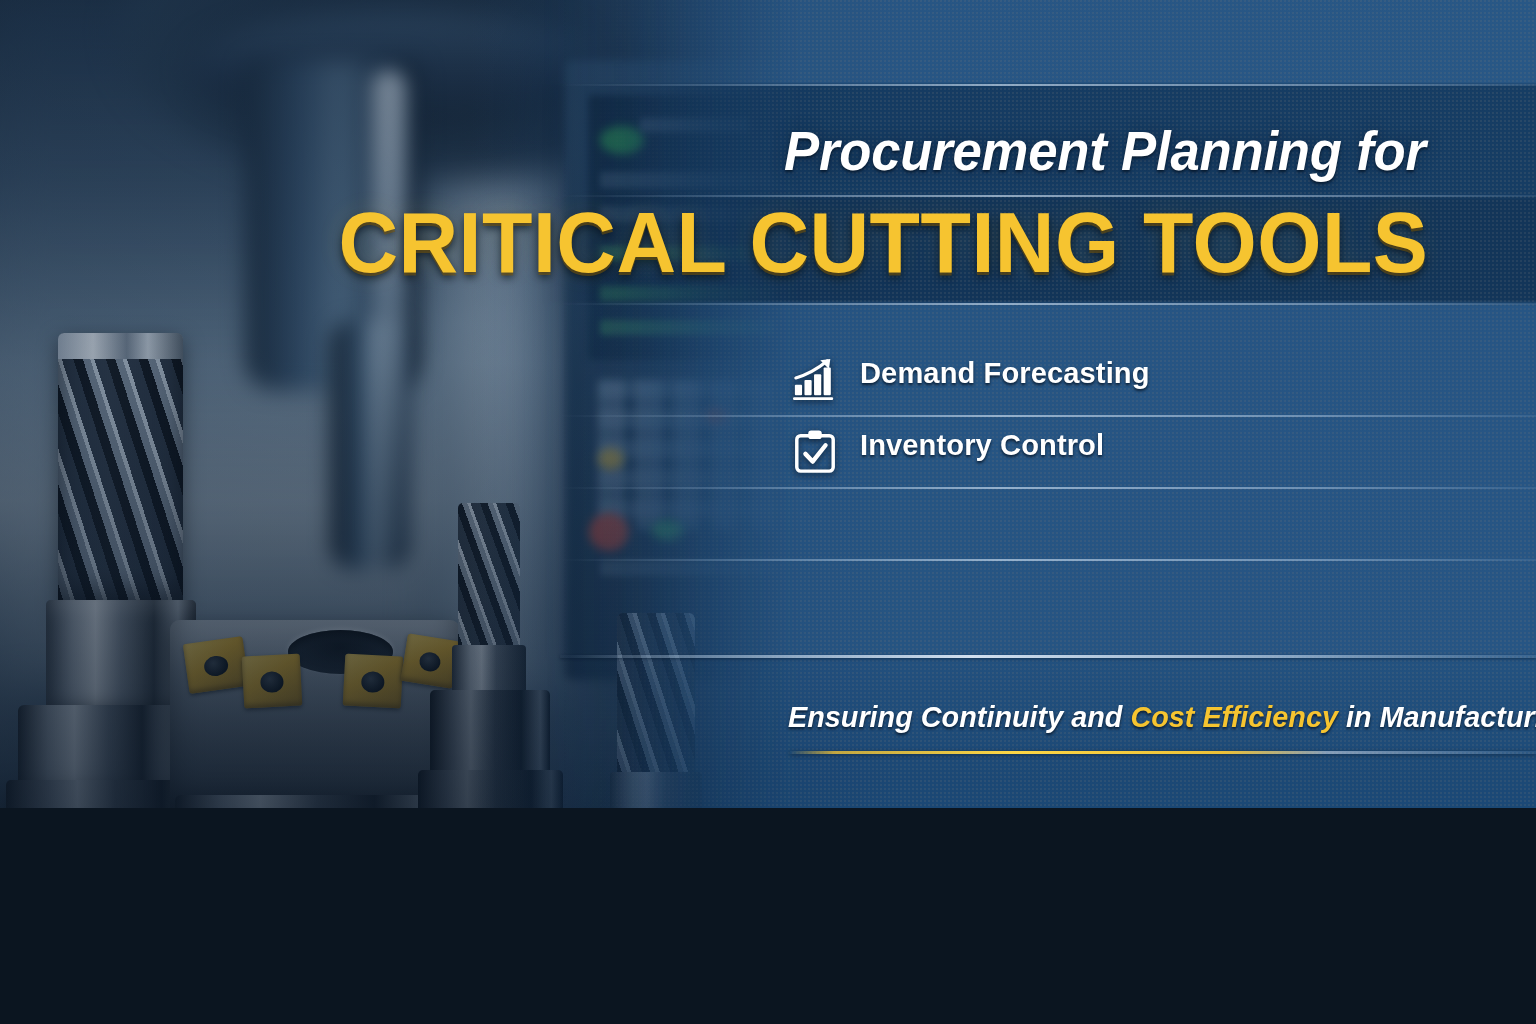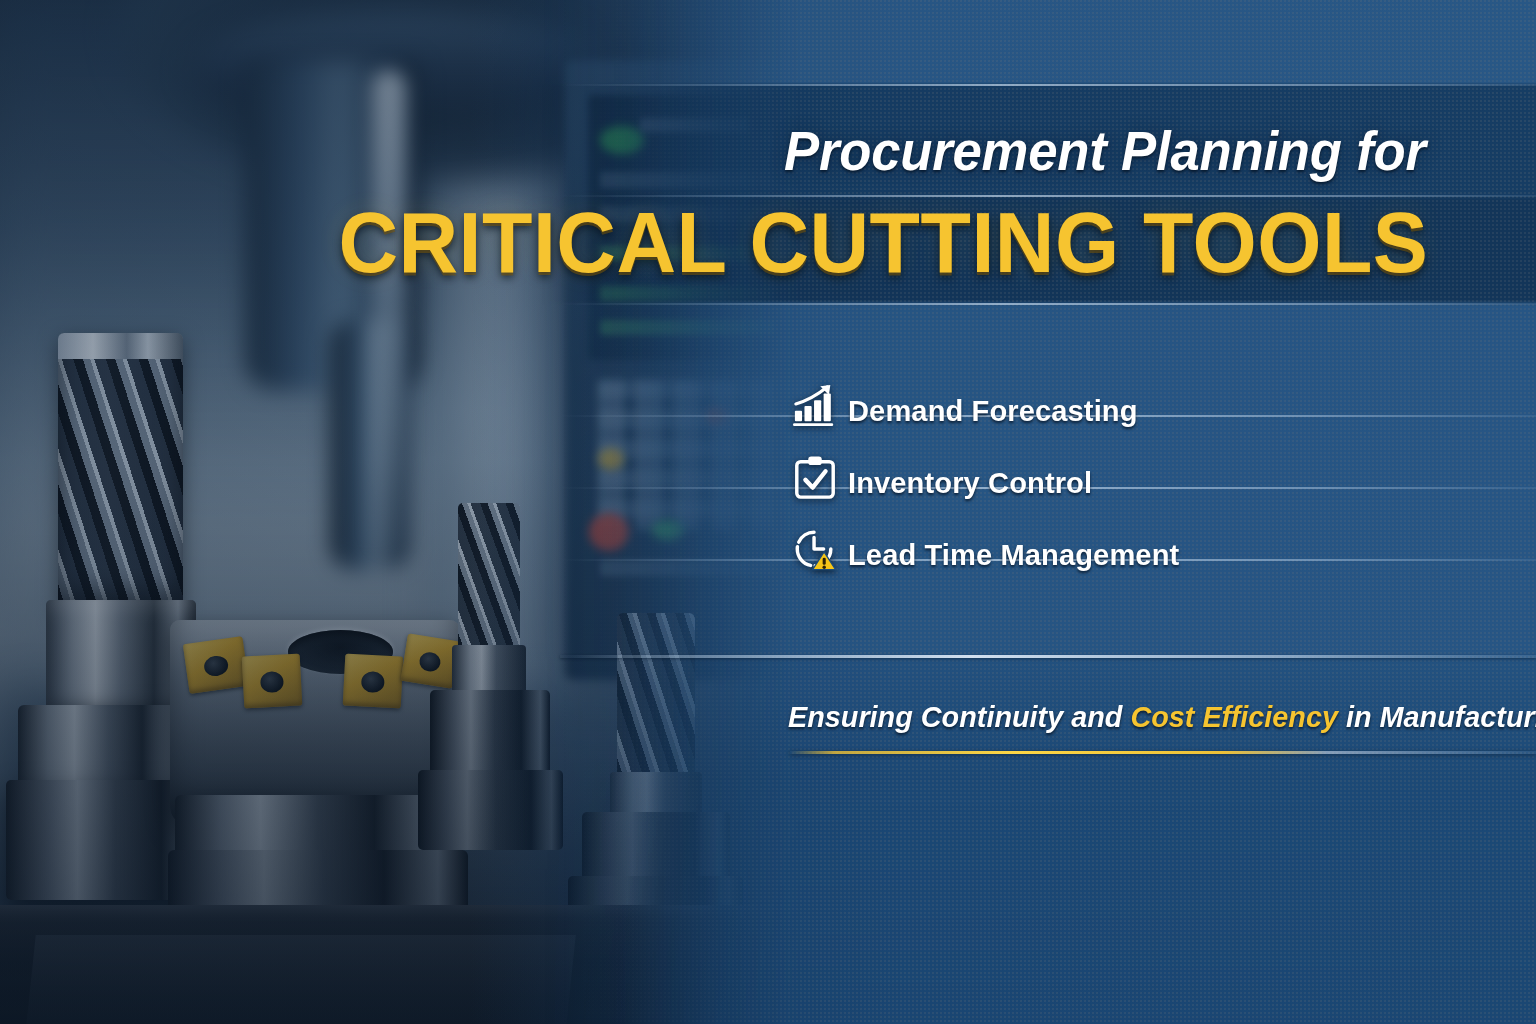--- a/index.html
+++ b/index.html
@@ -8,21 +8,21 @@
     padding: 0;
     background: #0b1520;
   }
   body {
     font-family: "Liberation Sans", sans-serif;
   }
 
   #banner {
     position: relative;
     width: 1536px;
-    height: 1024px;
+    height: 808px;
     overflow: hidden;
     background: #16364f;
   }
 
   
   .photo {
     position: absolute;
     inset: 0;
     overflow: hidden;
   }
@@ -393,22 +393,22 @@
   .feature-list {
     position: absolute;
     left: 792px;
     top: 356px;
     width: 640px;
   }
   .feature {
     position: relative;
     height: 72px;
     display: flex;
-    align-items: flex-end;
-    gap: 10px;
+    align-items: flex-start;
+    gap: 22px;
   }
   .f-icon {
     width: 46px;
     height: 46px;
     flex: 0 0 46px;
     display: block;
     filter: drop-shadow(0 2px 3px rgba(4,18,34,.75));
   }
   .f-label {
     font-size: 30px;
@@ -563,31 +563,20 @@
 
       <div class="feature">
         <svg class="f-icon" viewBox="0 0 48 48">
           <rect x="5" y="8" width="38" height="37" rx="4" fill="none" stroke="#fff" stroke-width="3.6"></rect>
           <rect x="17" y="2.5" width="14" height="9" rx="3" fill="#fff"></rect>
           <path d="M14 27 L21.5 35 L35 18" stroke="#fff" stroke-width="4.6" fill="none" stroke-linecap="round" stroke-linejoin="round"></path>
         </svg>
         <span class="f-label">Inventory Control</span>
       </div>
 
-      <div class="feature">
-        <svg class="f-icon" viewBox="0 0 48 48">
-          <path d="M40.5 24 A17.5 17.5 0 1 1 23 6.5" fill="none" stroke="#fff" stroke-width="3.6" stroke-linecap="round" stroke-dasharray="26 5"></path>
-          <circle cx="23" cy="24" r="17.5" fill="none" stroke="#fff" stroke-width="3.6" stroke-dasharray="4 6" opacity="0"></circle>
-          <path d="M23 12 L23 24 L33 24" stroke="#fff" stroke-width="3.6" fill="none" stroke-linecap="round" stroke-linejoin="round"></path>
-          <path d="M33.5 27 L45.5 45.5 L21.5 45.5 Z" fill="#f5c518" stroke="#1d4c7a" stroke-width="1.4"></path>
-          <rect x="32" y="33" width="3.2" height="7.5" rx="1.4" fill="#2b2205"></rect>
-          <circle cx="33.6" cy="43" r="1.8" fill="#2b2205"></circle>
-        </svg>
-        <span class="f-label">Lead Time Management</span>
-      </div>
 
 
     </div>
 
     <div class="tagline">
       <span class="b">Ensuring Continuity and</span><span>&nbsp;</span><span class="gold">Cost Efficiency</span><span>&nbsp;</span><span class="light">in Manufacturing</span>
     </div>
 
     <div class="tagline-rule"></div>
 

